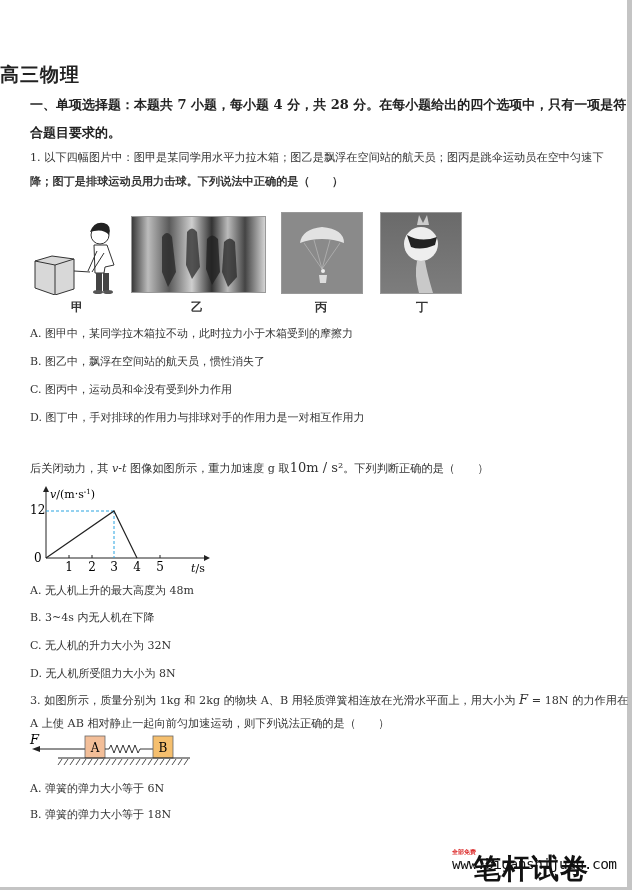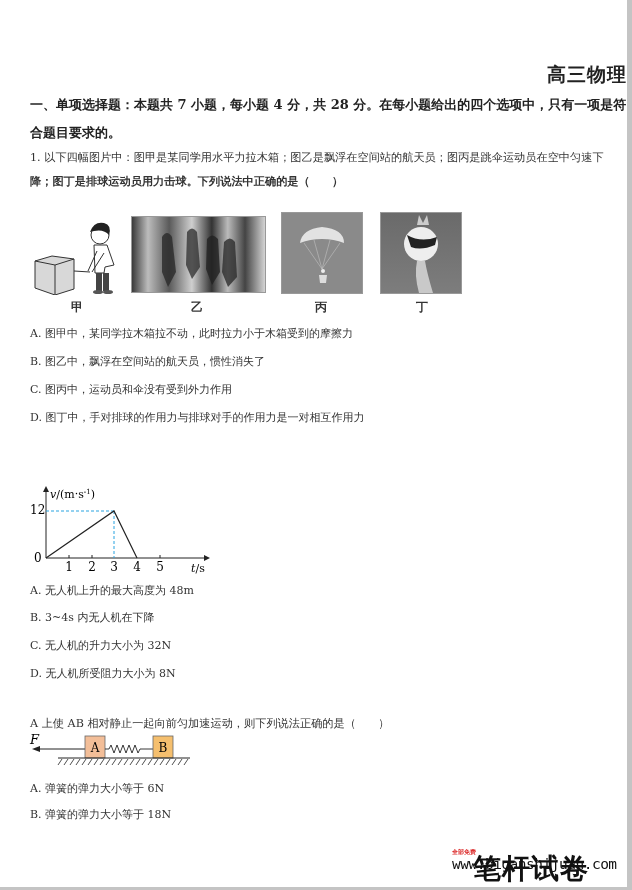--- a/index.html
+++ b/index.html
@@ -1,21 +1,21 @@
 <!DOCTYPE html>
 <html><head>
 <meta charset="utf-8">
 <style>
   html, body { margin: 0; padding: 0; background: #ffffff; }
   body { width: 632px; height: 890px; position: relative; overflow: hidden;
          font-family: "DejaVu Serif", "Liberation Serif", serif; color: #222; }
   .page { position: absolute; left: 0; top: 0; width: 627px; height: 887px; background: #fff;
           border-right: 5px solid #c4c4c4; border-bottom: 3px solid #c4c4c4; }
   .abs { position: absolute; white-space: nowrap; }
-  .title { top: 62px; left: 0; width: 627px; text-align: right; font-size: 19px; font-weight: bold; letter-spacing: 1px; }
+  .title { top: 62px; left: 0; width: 627px; text-align: left; font-size: 19px; font-weight: bold; letter-spacing: 1px; }
   .section { font-size: 13px; font-weight: bold; left: 30px; }
   .q { font-size: 11.2px; left: 30px; color: #333; }
   .opt { font-size: 11px; left: 30px; color: #333; }
   .fig-label { font-size: 12px; font-weight: bold; color: #333; text-align: center; width: 40px; }
   .photo { position: absolute; background: #777; border: 1px solid #999; overflow: hidden; }
   .watermark-cn { font-family: "DejaVu Sans", sans-serif; font-size: 28px; font-weight: bold; color: #111; letter-spacing: 1px; }
   .watermark-url { font-family: "DejaVu Sans Mono", "Liberation Mono", monospace; font-size: 14.5px; color: #111; letter-spacing: -0.5px; }
   .watermark-tag { font-family: "DejaVu Sans", sans-serif; font-size: 6px; color: #d33; font-weight: bold; }
   .it { font-style: italic; }
 </style>
@@ -82,20 +82,23 @@
       <path d="M36,48 Q33,62 38,80 L52,80 Q46,60 44,48 Z" fill="#c9c9c9"></path>
     </svg>
   </div>
   <div class="abs fig-label" style="left:402px;top:299px;">丁</div>
 
   <div class="abs opt" style="top:354px;">B. 图乙中，飘浮在空间站的航天员，惯性消失了</div>
   <div class="abs opt" style="top:326px;">A. 图甲中，某同学拉木箱拉不动，此时拉力小于木箱受到的摩擦力</div>
   <div class="abs opt" style="top:382px;">C. 图丙中，运动员和伞没有受到外力作用</div>
   <div class="abs opt" style="top:410px;">D. 图丁中，手对排球的作用力与排球对手的作用力是一对相互作用力</div>
 
+  <div class="abs q" style="top:460px;">
+    <span>后关闭动力，其 </span><span class="it">v-t</span><span> 图像如图所示，重力加速度 g 取</span><span style="font-size:13px;">10m / s²</span><span>。下列判断正确的是（　　）</span>
+  </div>
 
   <div class="abs" style="left:22px;top:478px;width:190px;height:96px;">
     <svg width="190" height="96" viewBox="0 0 190 96" font-family="DejaVu Serif, serif">
       <line x1="24" y1="80" x2="182" y2="80" stroke="#222" stroke-width="1"></line>
       <polygon points="182,77 188,80 182,83" fill="#222"></polygon>
       <line x1="24" y1="80" x2="24" y2="14" stroke="#222" stroke-width="1"></line>
       <polygon points="21,14 24,8 27,14" fill="#222"></polygon>
       <text x="28" y="20" font-size="11"><tspan font-style="italic">v</tspan>/(m·s<tspan font-size="7" dy="-4">-1</tspan><tspan dy="4">)</tspan></text>
       <text x="169" y="94" font-size="11"><tspan font-style="italic">t</tspan>/s</text>
       <text x="8" y="36" font-size="12">12</text>
@@ -114,20 +117,23 @@
           <text x="138" y="93">5</text>
       </g>
     </svg>
   </div>
 
   <div class="abs opt" style="top:583px;">A. 无人机上升的最大高度为 48m</div>
   <div class="abs opt" style="top:610px;">B. 3~4s 内无人机在下降</div>
   <div class="abs opt" style="top:638px;">C. 无人机的升力大小为 32N</div>
   <div class="abs opt" style="top:666px;">D. 无人机所受阻力大小为 8N</div>
 
+  <div class="abs q" style="top:692px;">
+    <span>3. 如图所示，质量分别为 1kg 和 2kg 的物块 A、B 用轻质弹簧相连放在光滑水平面上，用大小为 </span><span class="it" style="font-size:13px;">F</span><span> = 18N 的力作用在</span>
+  </div>
   <div class="abs q" style="top:716px;">A 上使 AB 相对静止一起向前匀加速运动，则下列说法正确的是（　　）</div>
 
   <div class="abs" style="left:28px;top:733px;width:170px;height:36px;">
     <svg width="170" height="36" viewBox="0 0 170 36" font-family="DejaVu Serif, serif">
       <text x="2" y="11" font-size="13" font-style="italic">F</text>
       <line x1="10" y1="16" x2="57" y2="16" stroke="#222" stroke-width="1"></line>
       <polygon points="4,16 12,13 12,19" fill="#222"></polygon>
       <rect x="57" y="3" width="20" height="22" fill="#f3be98" stroke="#666" stroke-width="0.8"></rect>
       <text x="67" y="19" font-size="12" text-anchor="middle">A</text>
       <polyline points="77,16 81,16 83,12 86,20 89,12 92,20 95,12 98,20 101,12 104,20 107,12 110,20 112,16 125,16" fill="none" stroke="#222" stroke-width="0.9"></polyline>

